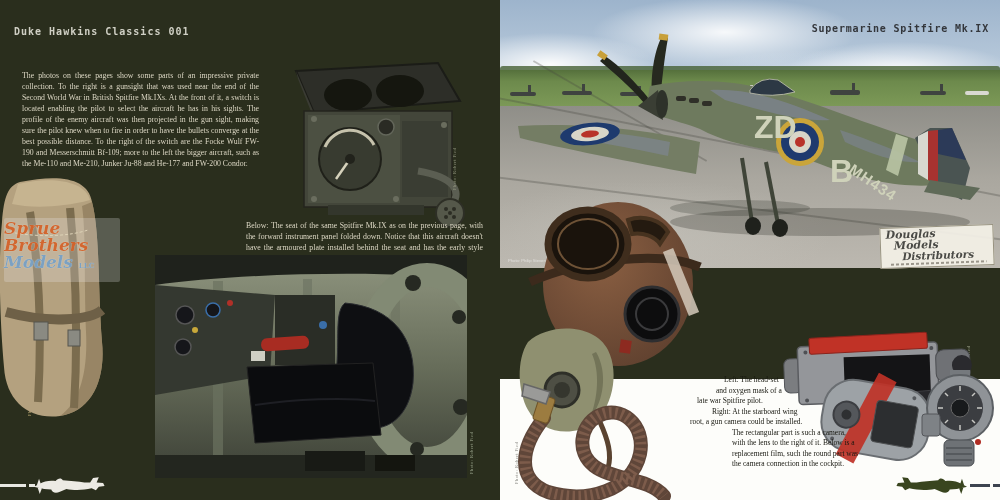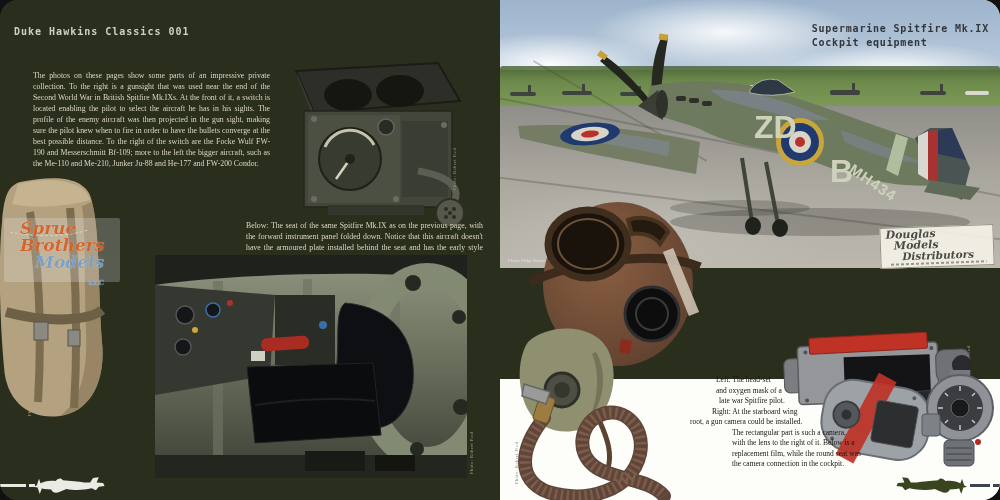--- a/index.html
+++ b/index.html
@@ -1,38 +1,38 @@
 <!DOCTYPE html>
 <html><head>
 <meta charset="utf-8">
 <style>
   html,body{margin:0;padding:0;background:#111;}
   .stage{position:relative;width:1000px;height:500px;overflow:hidden;
-         font-family:"Liberation Serif",serif;background:#2a2e1d;border-radius:18px;}
+         font-family:"Liberation Serif",serif;background:#2a2e1d;}
   
   .page-left{position:absolute;left:0;top:0;width:500px;height:500px;background:#2a2e1d;}
   .lp-header{position:absolute;left:14px;top:26px;font-family:"DejaVu Sans Mono",monospace;
              font-weight:bold;font-size:10px;letter-spacing:1px;color:#cfcfc4;}
   .para{position:absolute;margin:0;color:#ddd8c5;font-size:7.8px;line-height:11px;text-align:justify;}
-  .p1{left:33px;top:70px;width:237px;}
+  .p1{left:22px;top:70px;width:237px;}
   .p2{left:166px;top:161px;width:131px;text-align:left;}
   .p3{left:246px;top:220px;width:237px;}
   .vcredit{position:absolute;font-size:4.6px;letter-spacing:.4px;
            writing-mode:vertical-rl;transform:rotate(180deg);white-space:nowrap;}
   .vc-gun{left:452px;top:126px;height:64px;color:#8f937d;}
   .vc-chute{left:27px;top:350px;height:66px;color:#b3a26c;}
   .vc-cockpit{left:469px;top:404px;height:70px;color:#98a28a;}
   .cockpit{position:absolute;left:155px;top:255px;width:312px;height:223px;z-index:1;}
   .chute{position:absolute;left:-10px;top:172px;width:155px;height:255px;z-index:2;}
   .gunsight{position:absolute;left:278px;top:55px;width:200px;height:185px;}
   .watermark{position:absolute;left:4px;top:218px;width:116px;height:64px;z-index:3;
-             background:rgba(235,236,240,.26);border-radius:2px;padding:2px 16px;box-sizing:border-box;
+             background:rgba(235,236,240,.26);border-radius:2px;padding:2px 0;box-sizing:border-box;
              font-family:"DejaVu Serif",serif;font-weight:bold;line-height:17px;opacity:.95;}
   .wm1,.wm2{font-size:17px;font-style:italic;color:#d4642c;text-shadow:0 0 1px rgba(255,255,255,.6);}
-  .wm3{font-size:17px;font-style:italic;color:#7aa2c6;text-shadow:0 0 1px rgba(255,255,255,.6);text-align:right;}
+  .wm3{font-size:17px;font-style:italic;color:#7aa2c6;text-shadow:0 0 1px rgba(255,255,255,.6);}
   .wm4{font-size:7px;color:#7aa2c6;font-style:normal;}
   .sil-left{position:absolute;left:34px;top:476px;width:72px;height:20px;}
   .dash{position:absolute;height:3px;top:484px;}
   .dashL1{left:0;width:26px;background:#e8e8e2;}
   .dashL2{left:29px;width:6px;background:#e8e8e2;}
   
   .page-right{position:absolute;left:500px;top:0;width:500px;height:500px;background:#fdfdfa;}
   .photo-air{position:absolute;left:0;top:0;width:500px;height:268px;overflow:hidden;
     background:
       radial-gradient(ellipse 150px 45px at 10% 24%, rgba(255,255,255,.95), rgba(255,255,255,0) 70%),
@@ -43,21 +43,21 @@
       linear-gradient(#9db4cc 0%, #c3d2e1 35%, #dde5ec 58%, #e7ebef 100%);}
   .grass{position:absolute;left:0;top:70px;width:500px;height:38px;
          background:linear-gradient(#55703c,#6d8a4c 30%,#7d9a58);}
   .treeline{position:absolute;left:0;top:66px;width:500px;height:7px;background:#46603424;
          background:rgba(70,96,52,.8);border-radius:3px;}
   .tarmac{position:absolute;left:0;top:106px;width:500px;height:162px;
          background:
            radial-gradient(ellipse 260px 80px at 30% 80%, rgba(200,198,190,.5), rgba(0,0,0,0) 70%),
            linear-gradient(#8f8e88,#aaa79f 45%,#bcb8b0);}
   .joint{position:absolute;background:rgba(70,70,62,.30);}
-  .rp-header{position:absolute;right:11px;top:22px;text-align:left;
+  .rp-header{position:absolute;right:11px;top:22px;text-align:right;
              font-family:"DejaVu Sans Mono",monospace;font-weight:bold;font-size:10px;
              letter-spacing:.8px;color:#33363b;line-height:14px;}
   .credit-air{position:absolute;left:8px;top:258px;font-size:4.2px;color:rgba(255,255,255,.55);
              font-family:"Liberation Sans",sans-serif;}
   .stamp{position:absolute;left:380px;top:226px;width:114px;height:41px;transform:rotate(-2deg);
          background:rgba(243,240,230,.93);border:1.5px solid #96917f;box-sizing:border-box;
          padding:1px 5px;font-family:"DejaVu Serif",serif;color:#4a4a46;z-index:4;}
   .st1{font-size:11px;font-weight:bold;font-style:italic;line-height:11px;}
   .st2{font-size:11px;font-weight:bold;font-style:italic;line-height:11px;margin-left:8px;}
   .st3{font-size:10.5px;font-weight:bold;font-style:italic;line-height:11px;margin-left:16px;}
@@ -266,21 +266,20 @@
         <path d="M430,150 L480,158 L470,170 L424,162 Z" fill="#5f6a58"></path>
 
         <line x1="242" y1="128" x2="252" y2="192" stroke="#3f4438" stroke-width="4"></line>
         <line x1="266" y1="132" x2="278" y2="194" stroke="#3f4438" stroke-width="4"></line>
         <ellipse cx="253" cy="196" rx="8" ry="9" fill="#1f211c"></ellipse>
         <ellipse cx="280" cy="198" rx="8" ry="9" fill="#1f211c"></ellipse>
       </svg>
 
       <div class="rp-header">
         <div>Supermarine Spitfire Mk.IX</div>
-        <div>Cockpit equipment</div>
       </div>
       <div class="credit-air">Photo: Philip Stevens</div>
     </div>
 
     <div class="stamp">
       <div class="st1">Douglas</div>
       <div class="st2">Models</div>
       <div class="st3">Distributors</div>
       <div class="st4"></div>
     </div>
@@ -312,28 +311,28 @@
       <circle cx="62" cy="198" r="8" fill="#35362e"></circle>
       <path d="M100,230 C108,248 112,262 108,276" stroke="#5a4330" stroke-width="5" fill="none"></path>
 
       <path d="M44,226 C20,256 16,288 48,300 C88,312 132,298 140,262 C146,232 120,212 98,224 C80,234 76,260 94,274 C112,288 150,286 164,304" fill="none" stroke="#5f4639" stroke-width="14" stroke-linecap="round"></path>
       <path d="M44,226 C20,256 16,288 48,300 C88,312 132,298 140,262 C146,232 120,212 98,224 C80,234 76,260 94,274 C112,288 150,286 164,304" fill="none" stroke="#7d5c4b" stroke-width="11" stroke-dasharray="2.5 3.5"></path>
       <rect x="36" y="204" width="16" height="26" rx="3" fill="#9c7c40" stroke="#6e5428" transform="rotate(18 44 217)"></rect>
       <path d="M24,192 L50,200 L46,212 L22,204 Z" fill="#9a9a98" stroke="#666" stroke-width="1.5"></path>
     </svg>
 
     <div class="caption">
-      <div style="margin-left:28px">Left: The head-set</div>
+      <div style="margin-left:36px">Left: The head-set</div>
       <div style="margin-left:28px">and oxygen mask of a</div>
-      <div style="margin-left:31px">late war Spitfire pilot.</div>
+      <div style="margin-left:9px">late war Spitfire pilot.</div>
       <div style="margin-left:24px">Right: At the starboard wing</div>
       <div style="margin-left:2px">root, a gun camera could be installed.</div>
       <div>The rectangular part is such a camera,</div>
       <div>with the lens to the right of it. Below is a</div>
-      <div>replacement film, while the round seat was</div>
+      <div>replacement film, such the round part was</div>
       <div>the camera connection in the cockpit.</div>
     </div>
 
     <svg class="camera" viewBox="0 0 190 92">
       <rect x="2" y="34" width="18" height="34" rx="6" fill="#7b7d80" stroke="#54565a"></rect>
       <rect x="16" y="22" width="140" height="58" rx="4" fill="#94969a" stroke="#5a5c60" stroke-width="1.5"></rect>
       <rect x="28" y="13" width="118" height="16" rx="2" fill="#c03226" stroke="#8a231c" transform="rotate(-1 87 21)"></rect>
       <rect x="62" y="34" width="86" height="46" fill="#141416"></rect>
       <path d="M66,74 L152,70 L160,90 L74,92 Z" fill="#27272b" stroke="#3c3c40"></path>
       <rect x="154" y="30" width="34" height="32" rx="8" fill="#6f7175" stroke="#4a4c50"></rect>

